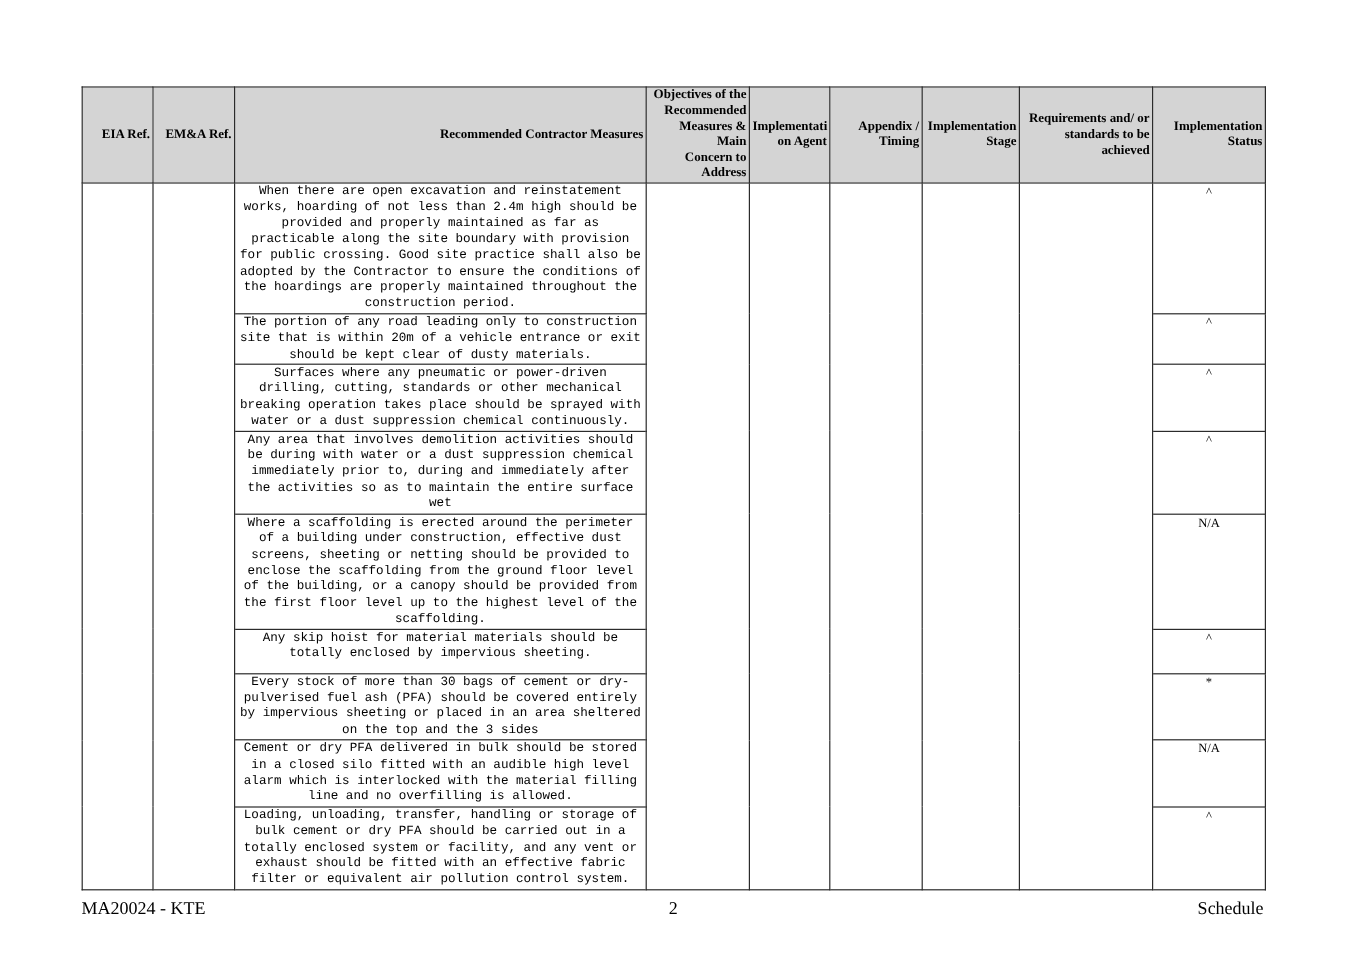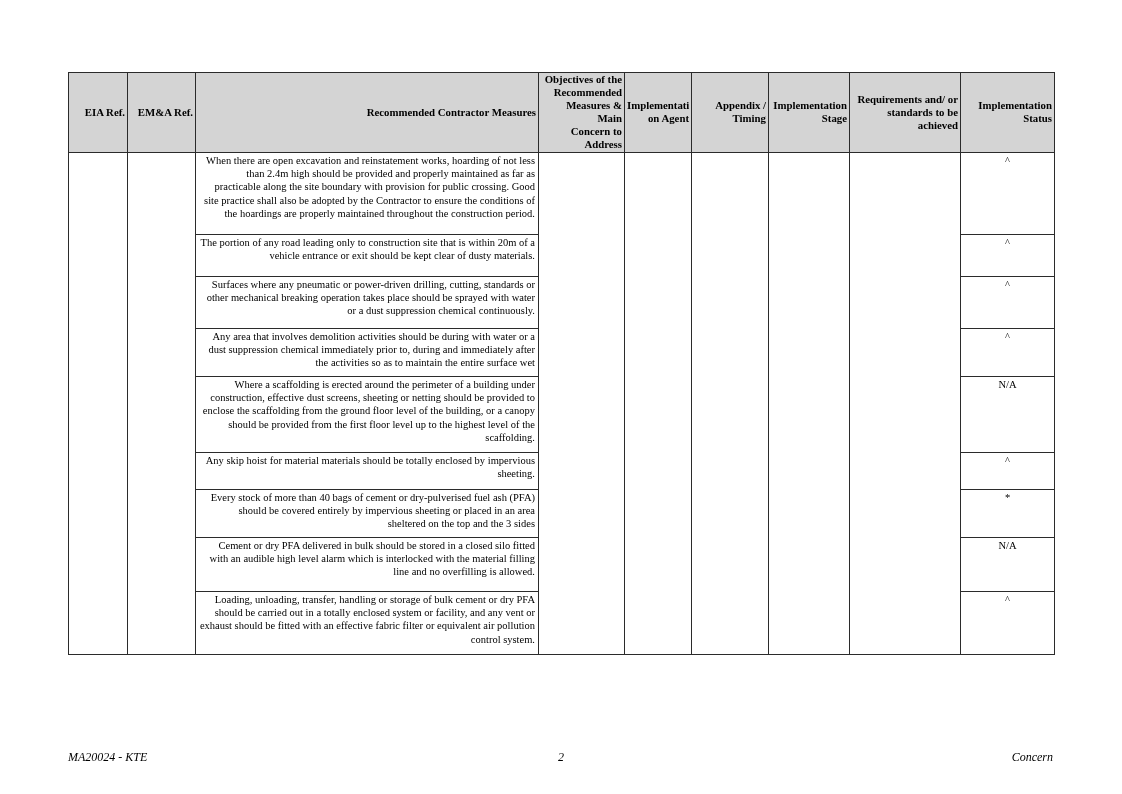--- a/index.html
+++ b/index.html
@@ -40,40 +40,40 @@
     line-height: 13.1px;
     text-align: right;
     vertical-align: middle;
     white-space: pre-line;
     padding: 0 2px;
     height: 66px;
   }
   td.measure-cell {
     font-size: 10.5px;
     line-height: 13.4px;
-    text-align: right;
+    text-align: center;
     vertical-align: top;
     padding: 1px 3px 0 3px;
+    font-family: Liberation Mono, monospace;
   }
   td.status-cell {
     font-size: 10.5px;
     line-height: 13px;
     text-align: center;
     vertical-align: top;
     padding-top: 1px;
   }
   td.empty-span-cell { background: #ffffff; }
   .footer {
     position: absolute;
     left: 0;
     top: 750px;
     width: 100%;
     height: 14px;
-    font-size: 12px;
-    font-style: italic;
+    font-size: 15px;
   }
   .footer .f-left  { position: absolute; left: 68px; top: 0; }
   .footer .f-center{ position: absolute; left: 0; top: 0; width: 100%; text-align: center; }
   .footer .f-right { position: absolute; right: 69px; top: 0; }
 </style>
 </head>
 <body>
 
 <div class="page">
 
@@ -139,33 +139,33 @@
       </tr>
       <tr style="height:76px">
         <td class="measure-cell">Where a scaffolding is erected around the perimeter of a building under construction, effective dust screens, sheeting or netting should be provided to enclose the scaffolding from the ground floor level of the building, or a canopy should be provided from the first floor level up to the highest level of the scaffolding.</td>
         <td class="status-cell">N/A</td>
       </tr>
       <tr style="height:37px">
         <td class="measure-cell">Any skip hoist for material materials should be totally enclosed by impervious sheeting.</td>
         <td class="status-cell">^</td>
       </tr>
       <tr style="height:48px">
-        <td class="measure-cell">Every stock of more than 40 bags of cement or dry-pulverised fuel ash (PFA) should be covered entirely by impervious sheeting or placed in an area sheltered on the top and the 3 sides</td>
+        <td class="measure-cell">Every stock of more than 30 bags of cement or dry-pulverised fuel ash (PFA) should be covered entirely by impervious sheeting or placed in an area sheltered on the top and the 3 sides</td>
         <td class="status-cell">*</td>
       </tr>
       <tr style="height:54px">
         <td class="measure-cell">Cement or dry PFA delivered in bulk should be stored in a closed silo fitted with an audible high level alarm which is interlocked with the material filling line and no overfilling is allowed.</td>
         <td class="status-cell">N/A</td>
       </tr>
       <tr style="height:63px">
         <td class="measure-cell">Loading, unloading, transfer, handling or storage of bulk cement or dry PFA should be carried out in a totally enclosed system or facility, and any vent or exhaust should be fitted with an effective fabric filter or equivalent air pollution control system.</td>
         <td class="status-cell">^</td>
       </tr>
     </tbody>
   </table>
 
   <div class="footer">
     <span class="f-left">MA20024 - KTE</span>
     <span class="f-center">2</span>
-    <span class="f-right">Concern</span>
+    <span class="f-right">Schedule</span>
   </div>
 
 </div>
 
 </body></html>

